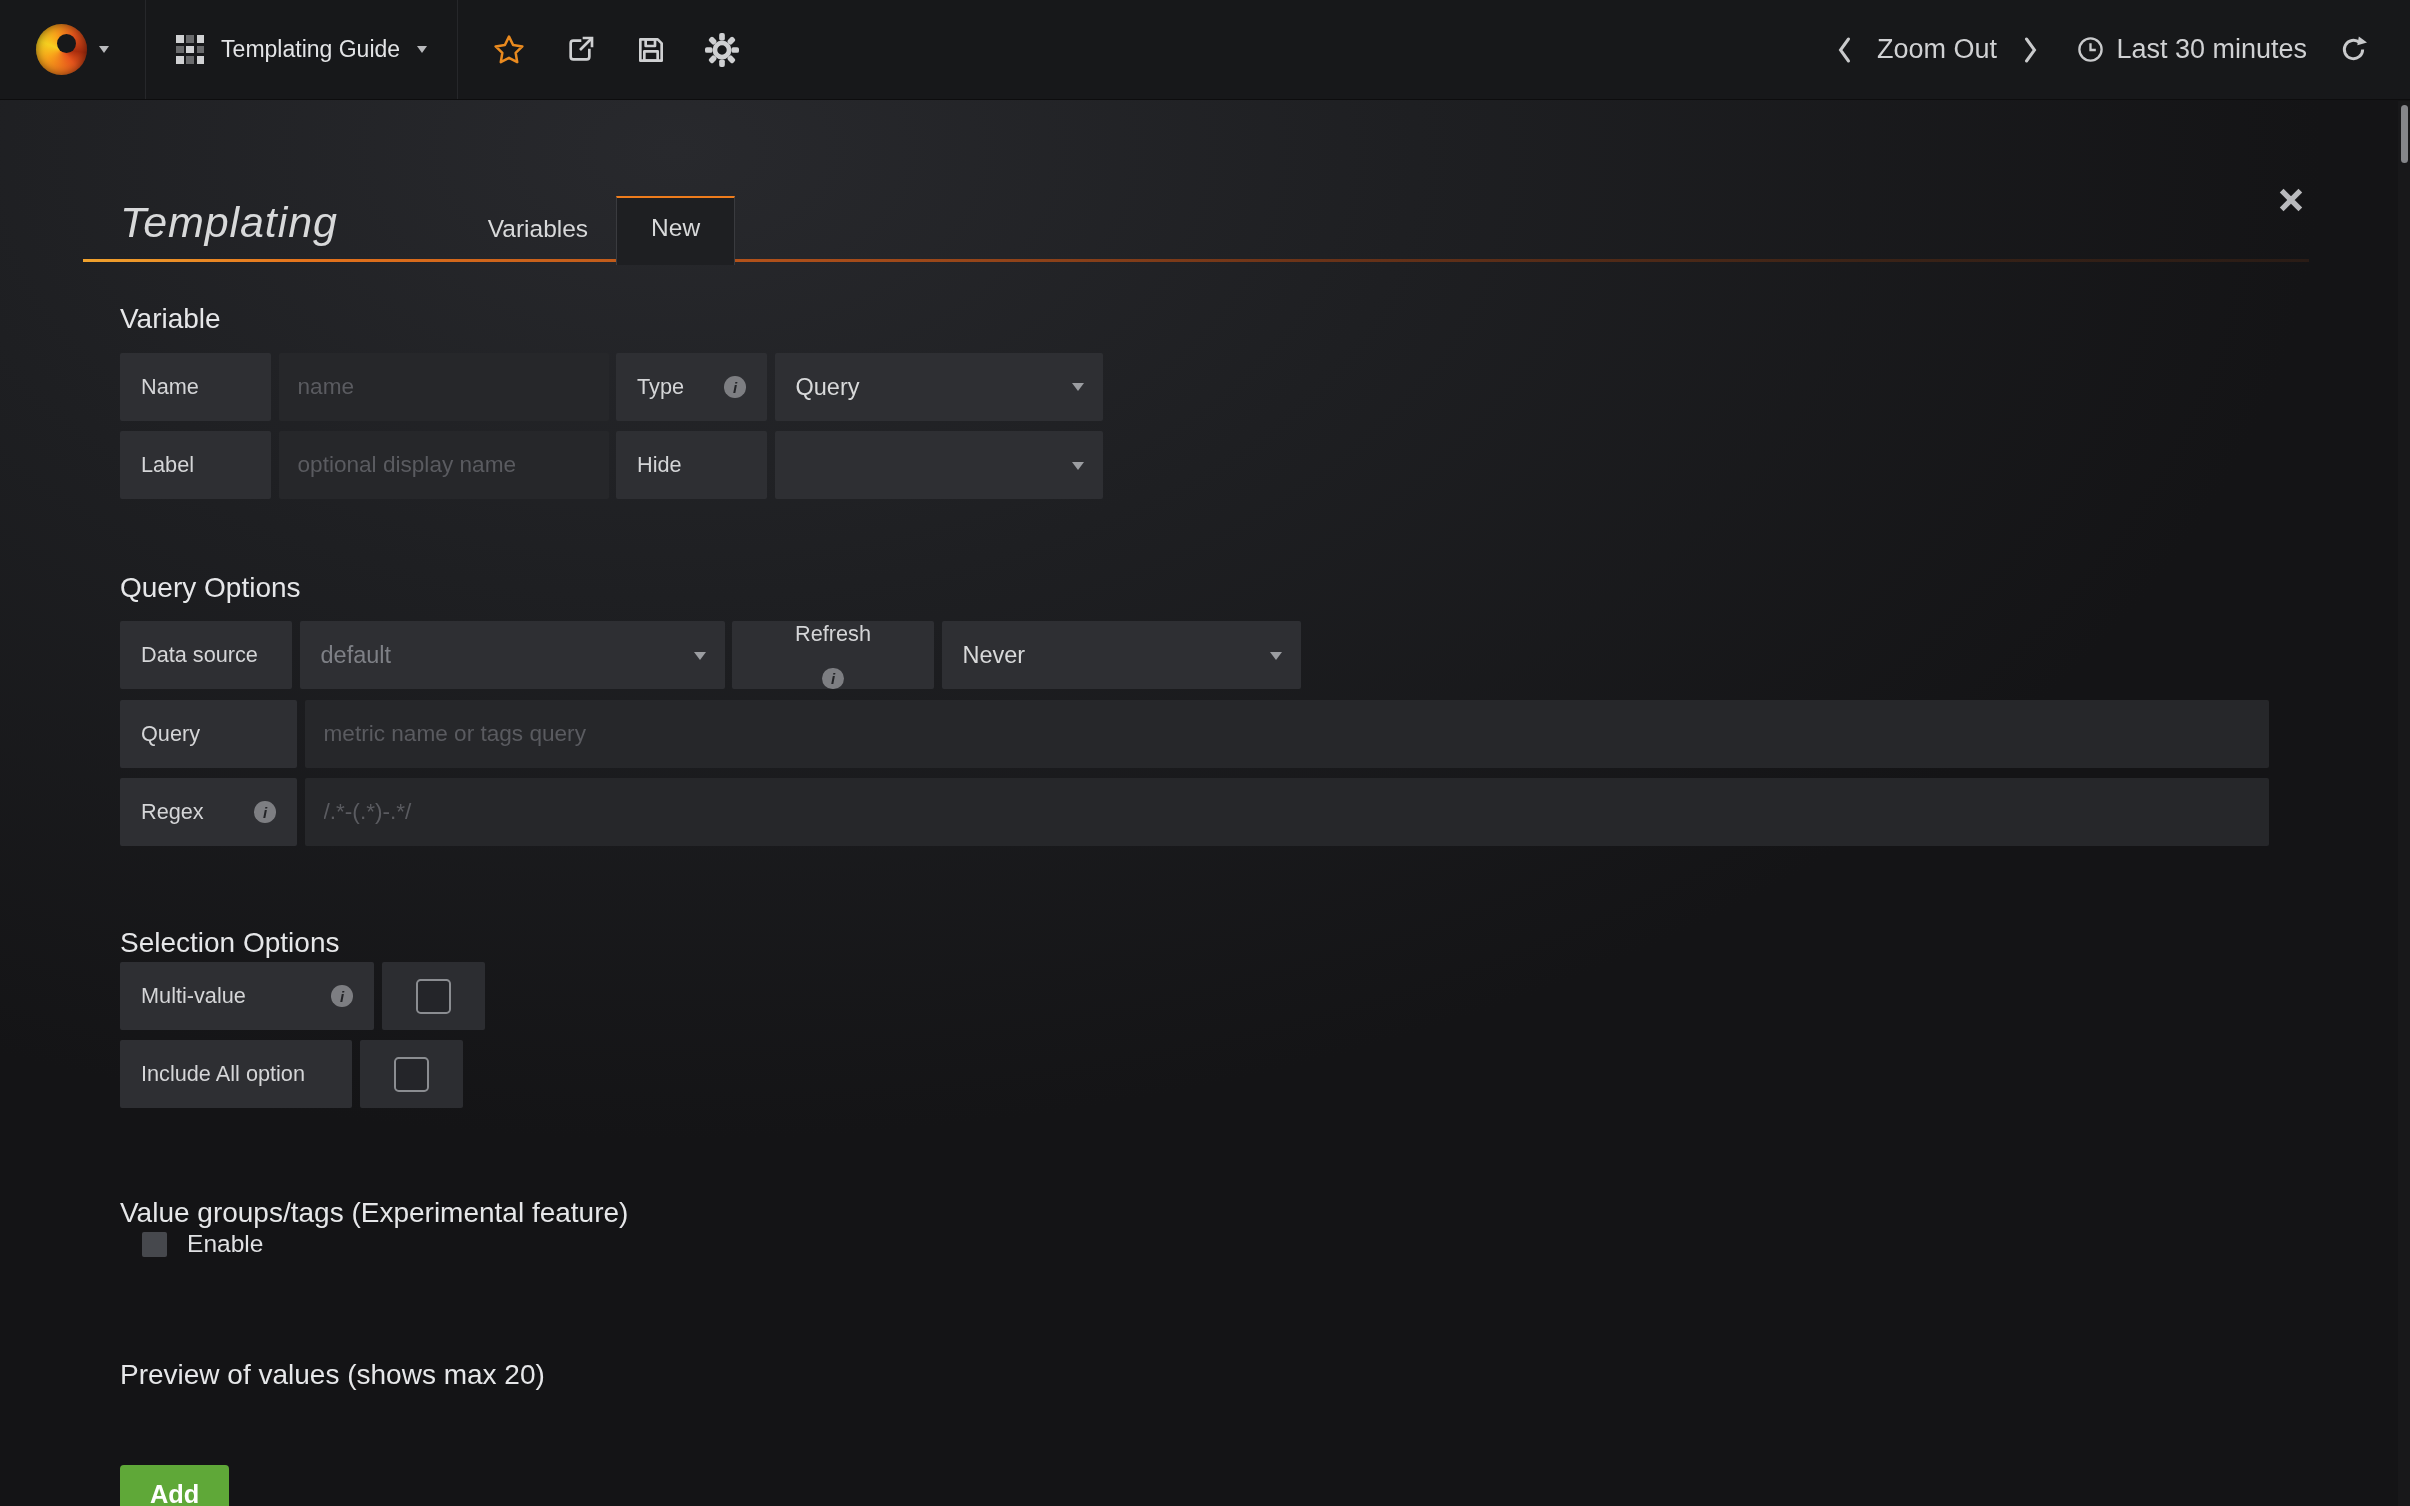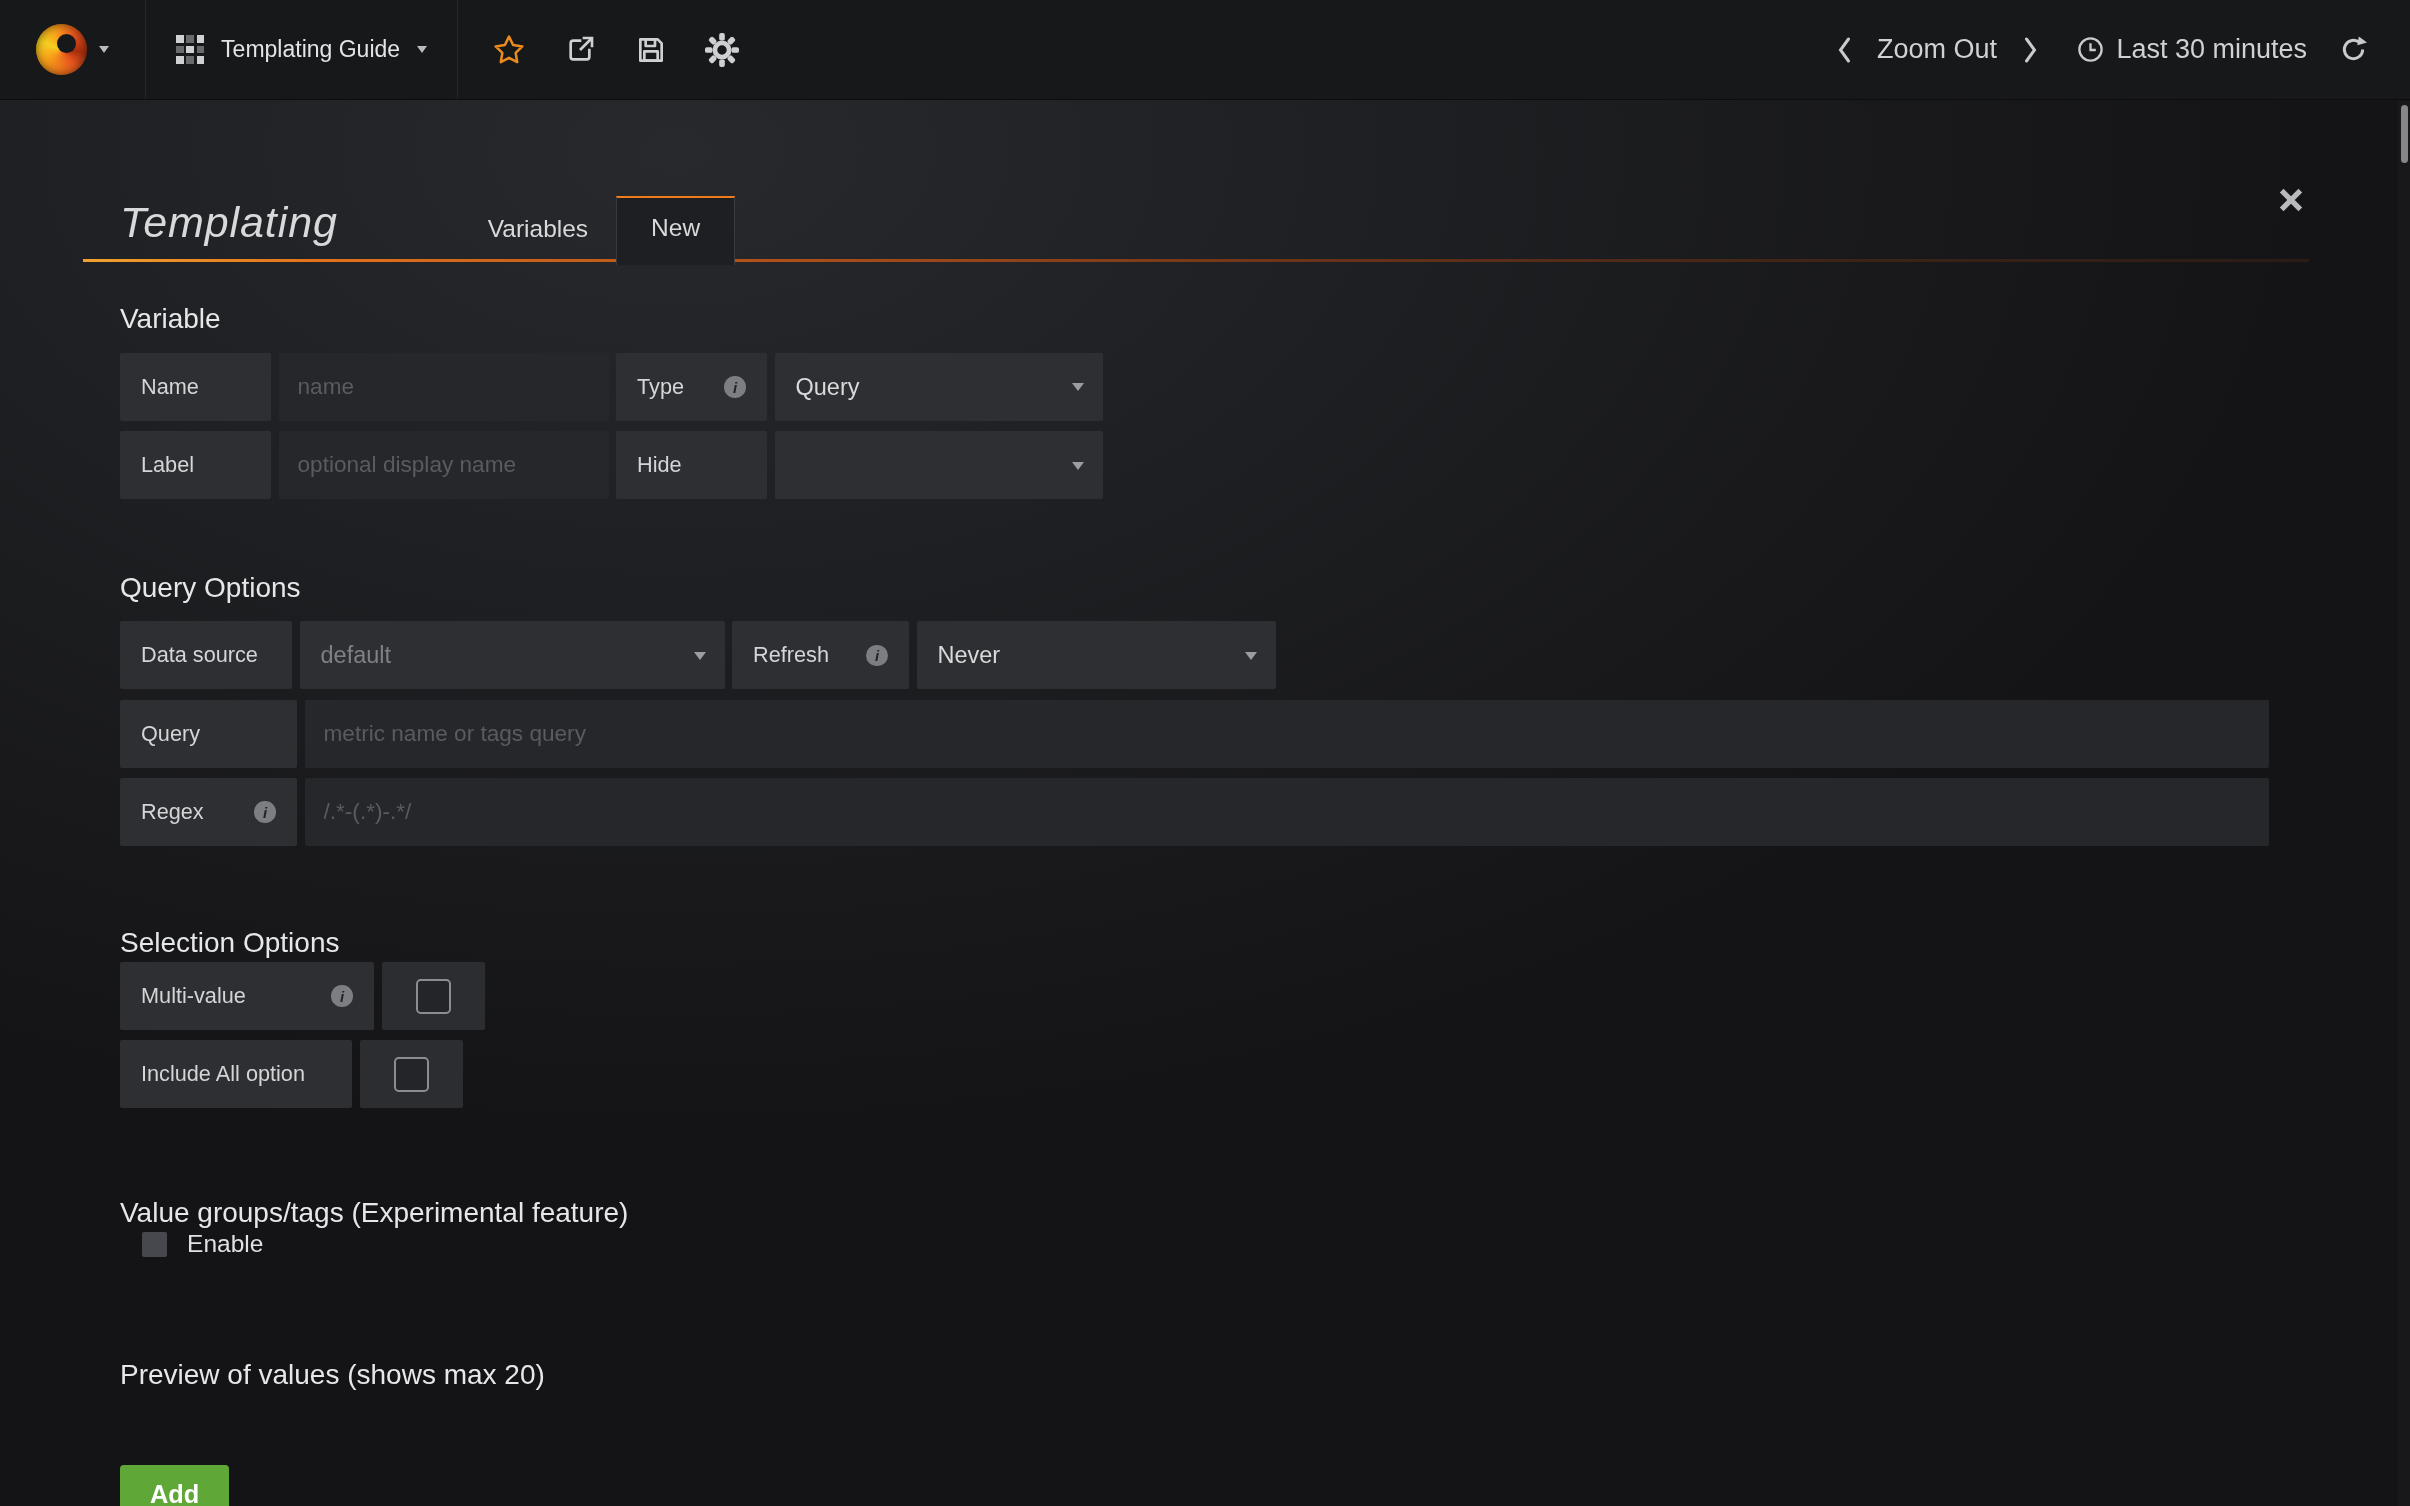--- a/index.html
+++ b/index.html
@@ -78,21 +78,21 @@
     padding:0 51px 0 21px; cursor:pointer; }
   .sel-val { font-size:23.5px; color:#d8d9da; }
   .sel-val.dim { color:#7e8086; }
   .sel-caret { position:absolute; right:19px; top:50%; margin-top:-3.8px; width:0; height:0;
     border-left:6.6px solid transparent; border-right:6.6px solid transparent; border-top:8.5px solid #9b9da1; }
   .info-icon { width:21.7px; height:21.7px; border-radius:50%; background:#7d7e82; color:#232427;
     font-size:15px; font-weight:bold; font-style:italic; display:inline-flex; align-items:center;
     justify-content:center; cursor:pointer; flex:0 0 auto; }
 
   .w-label-s { width:151px; } .w-input-m { width:330px; } .w-sel-m { width:328px; }
-  .w-ds { width:172px; } .w-sel-d { width:425px; } .w-rf { width:177px; } .w-sel-n { width:359px; }
+  .w-ds { width:172px; } .w-sel-d { width:425px; } .w-rf { width:202px;flex-direction:column; } .w-sel-n { width:359px; }
   .w-q { width:177px; } .f-input.grow { flex:1; }
   .w-mv { width:254px; } .w-ia { width:232px; }
 
   .check-panel { width:103px; background:#2c2d31; display:flex; align-items:center;
     justify-content:center; cursor:pointer; }
   .check-square { width:35px; height:35px; border:2.8px solid #8b8d91; border-radius:4.7px; background:#242529; }
 
   .enable-row { display:flex; align-items:center; gap:20px; margin-left:21.7px; height:28px; }
   .enable-box { width:25.4px; height:25.4px; background:#46484d; border-radius:1.9px; cursor:pointer; }
   .enable-label { font-size:24.5px; color:#e0e1e3; }

